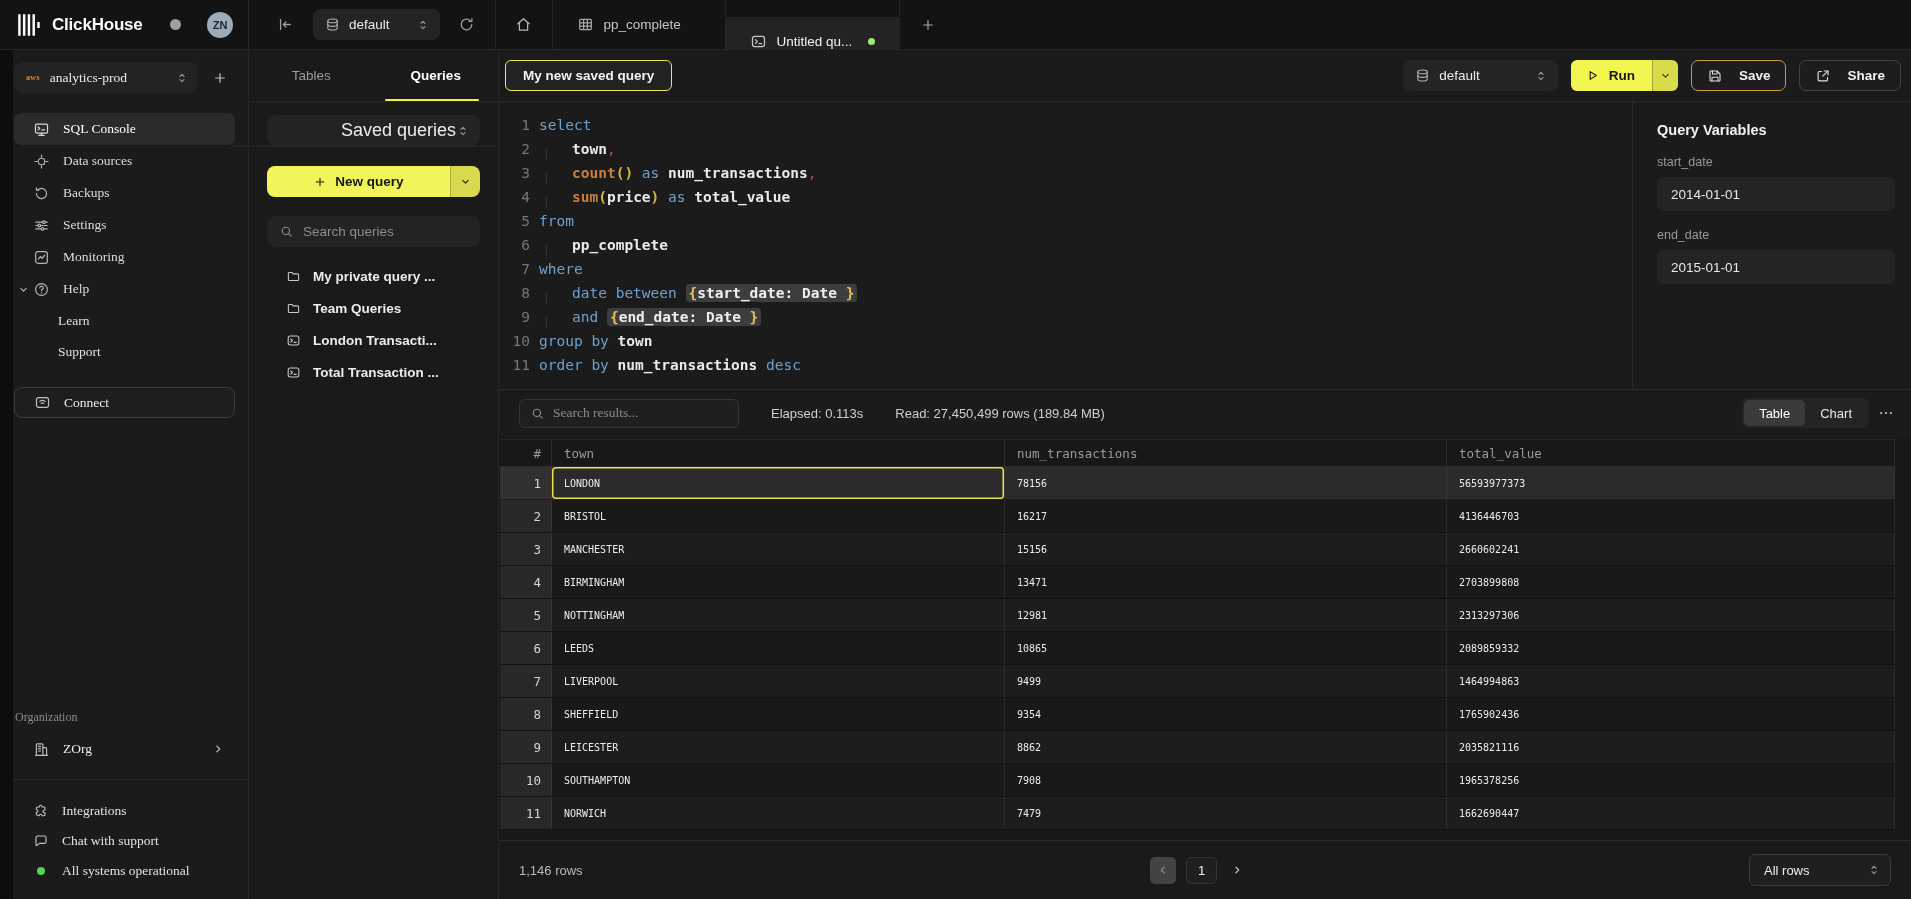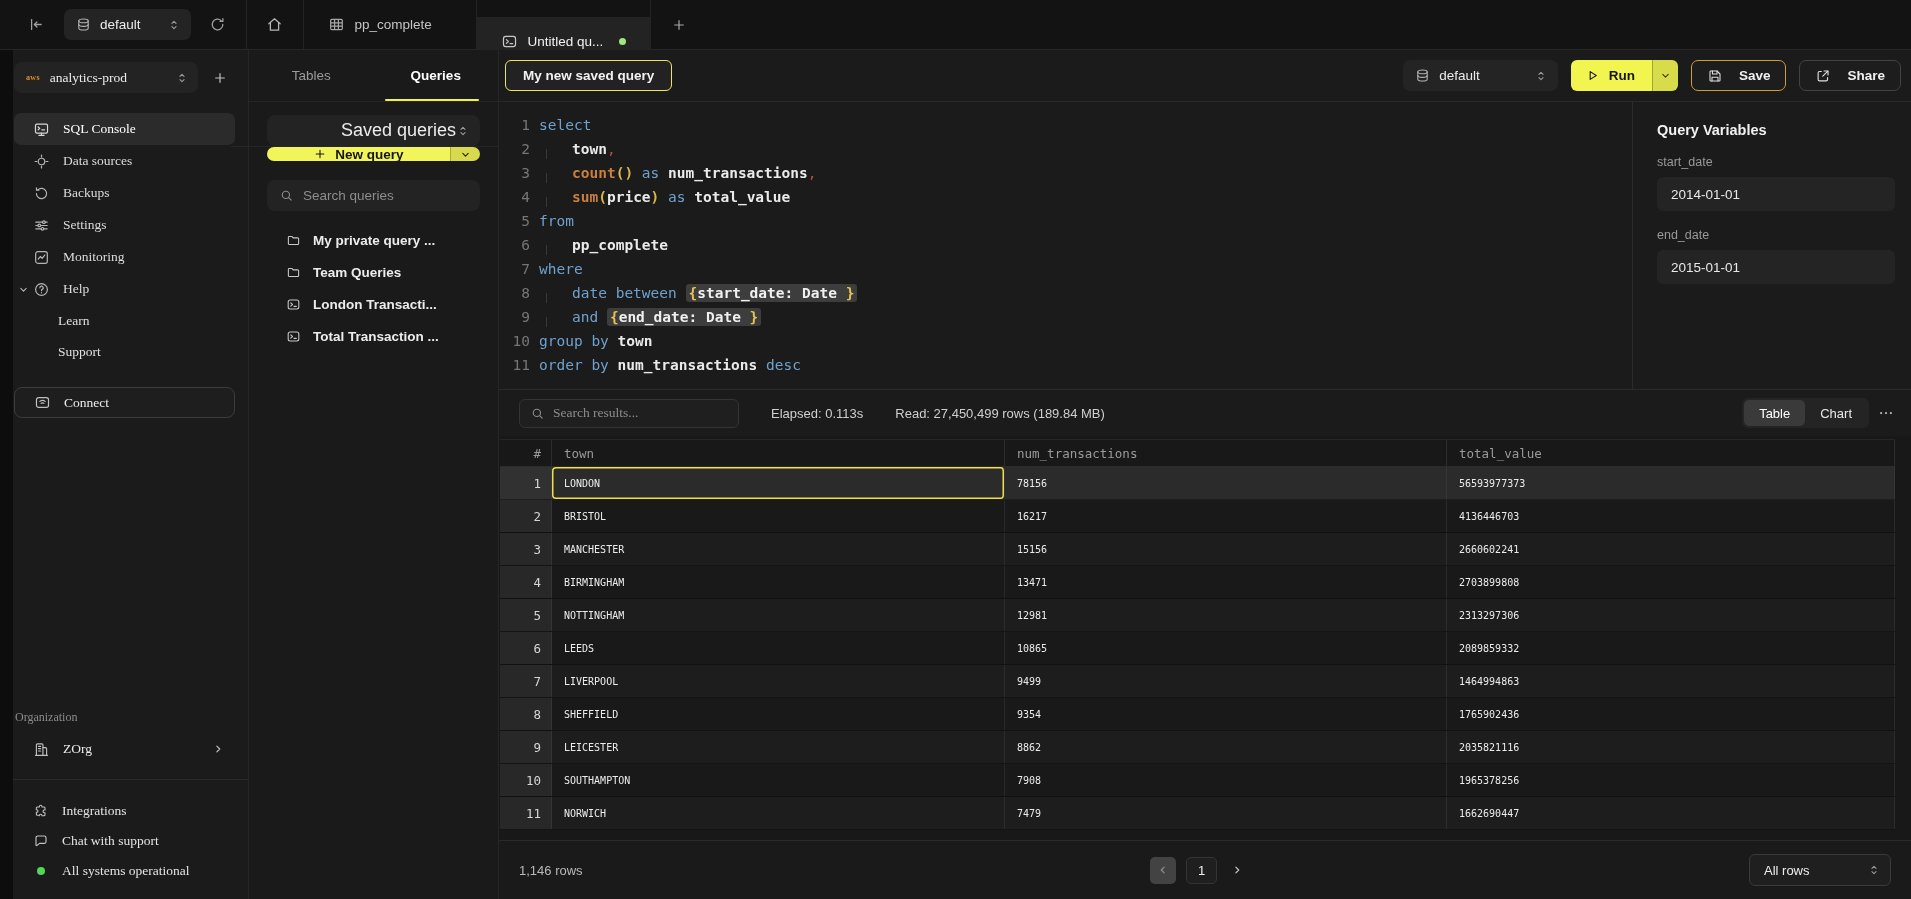--- a/index.html
+++ b/index.html
@@ -65,21 +65,21 @@
 
   
   .qpanel { grid-row:2; background:#1a1a1a; border-right:1px solid #262626; display:flex; flex-direction:column; }
   .qp-tabs { height:52px; border-bottom:1px solid #262626; display:flex; flex-shrink:0; }
   .qp-tab { flex:1; position:relative; display:flex; align-items:center; justify-content:center; font-size:13.5px; color:#9b9b9b; }
   .qp-tab.active { color:#ffffff; font-weight:700; }
   .qp-tab.active::after { content:''; position:absolute; left:11px; right:19px; bottom:0; height:2.5px; background:#f1f43f; border-radius:2px; }
   .qp-body { padding:13px 18px 0; }
   .qp-select { height:31px; background:#232323; border-radius:8px; display:flex; align-items:center; justify-content:flex-end; padding:0 10px 0 13px; font-size:18px; color:#ececec; }
   .qp-divider { height:1px; background:#262626; margin:0 -18px; }
-  .newq { height:14px; border-radius:8px; display:flex; overflow:hidden; }
+  .newq { margin-top:19px; height:31px; border-radius:8px; display:flex; overflow:hidden; }
   .newq-main { flex:1; background:#f2f55a; color:#161616; font-weight:700; font-size:13.5px; display:flex; align-items:center; justify-content:center; gap:8px; }
   .newq-main .ic { color:#161616; }
   .newq-caret { width:30px; background:#d7da4e; border-left:1px solid rgba(0,0,0,0.22); display:flex; align-items:center; justify-content:center; color:#232300; }
   .qp-search { margin-top:19px; height:31px; background:#232323; border-radius:8px; display:flex; align-items:center; gap:9px; padding:0 12px; color:#8d8d8d; }
   .qp-search input, .res-search input { background:transparent; border:none; outline:none; color:#d8d8d8; font-size:13.5px; width:100%; font-family:inherit; }
   .qp-search input::placeholder, .res-search input::placeholder { color:#8d8d8d; }
   .q-list { margin-top:13px; }
   .q-item { height:32px; display:flex; align-items:center; gap:12px; padding-left:19px; font-size:13.5px; font-weight:700; color:#ececec; white-space:nowrap; overflow:hidden; }
   .q-item .ic { color:#cscsc; color:#c9c9c9; }
 
@@ -270,20 +270,28 @@
         <circle cx="5.5" cy="12" r="1.5"></circle>
         <circle cx="12" cy="12" r="1.5"></circle>
         <circle cx="18.5" cy="12" r="1.5"></circle>
       </symbol>
   </defs>
 </svg>
 
 <div class="screen">
 
   <header class="topbar">
+    <div class="brand-area">
+      <svg class="ic" width="26" height="26" style="color:#fafafa">
+          <use href="#i-logo"></use>
+        </svg>
+      <span class="brand-name">ClickHouse</span>
+      <span class="brand-dot"></span>
+      <span class="avatar">ZN</span>
+    </div>
     <div class="tabstrip">
       <span class="icon-btn tb-collapse">
           <svg class="ic" width="17" height="17">
             <use href="#i-collapse"></use>
           </svg>
         </span>
       <div class="pill-select tb-pill">
         <svg class="ic" width="15" height="15" style="color:#b5b5b5">
             <use href="#i-db"></use>
           </svg>

